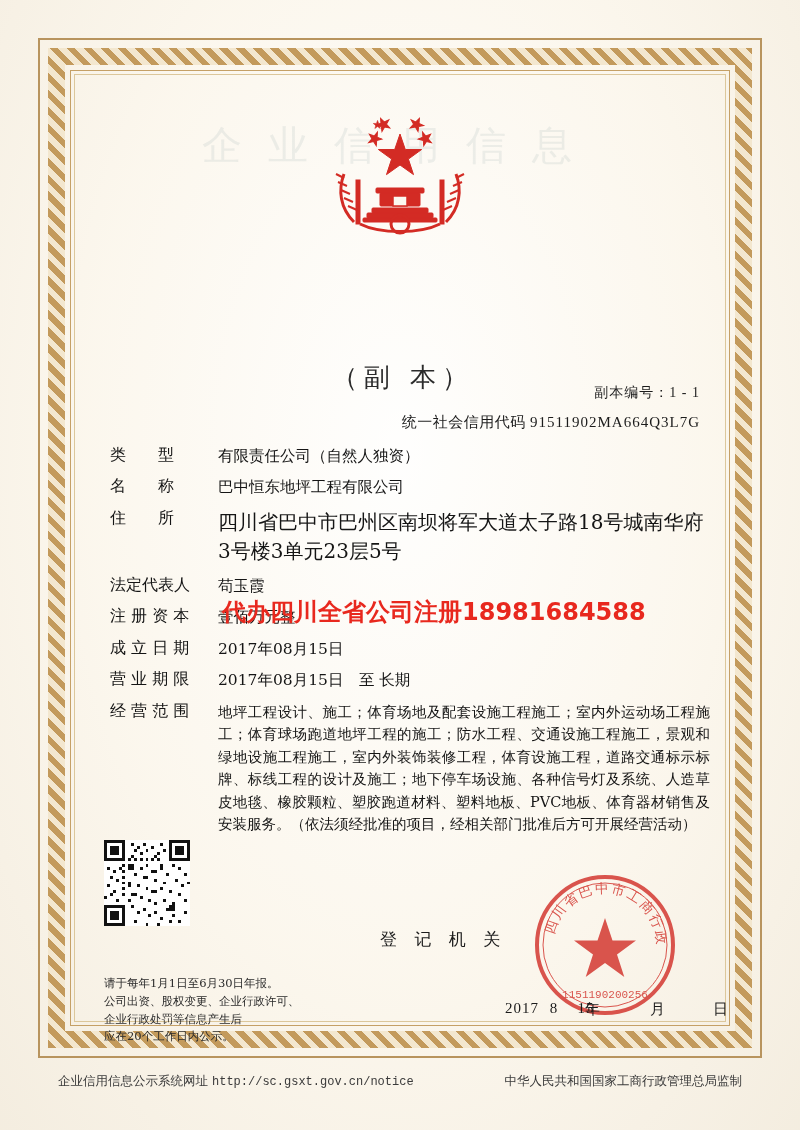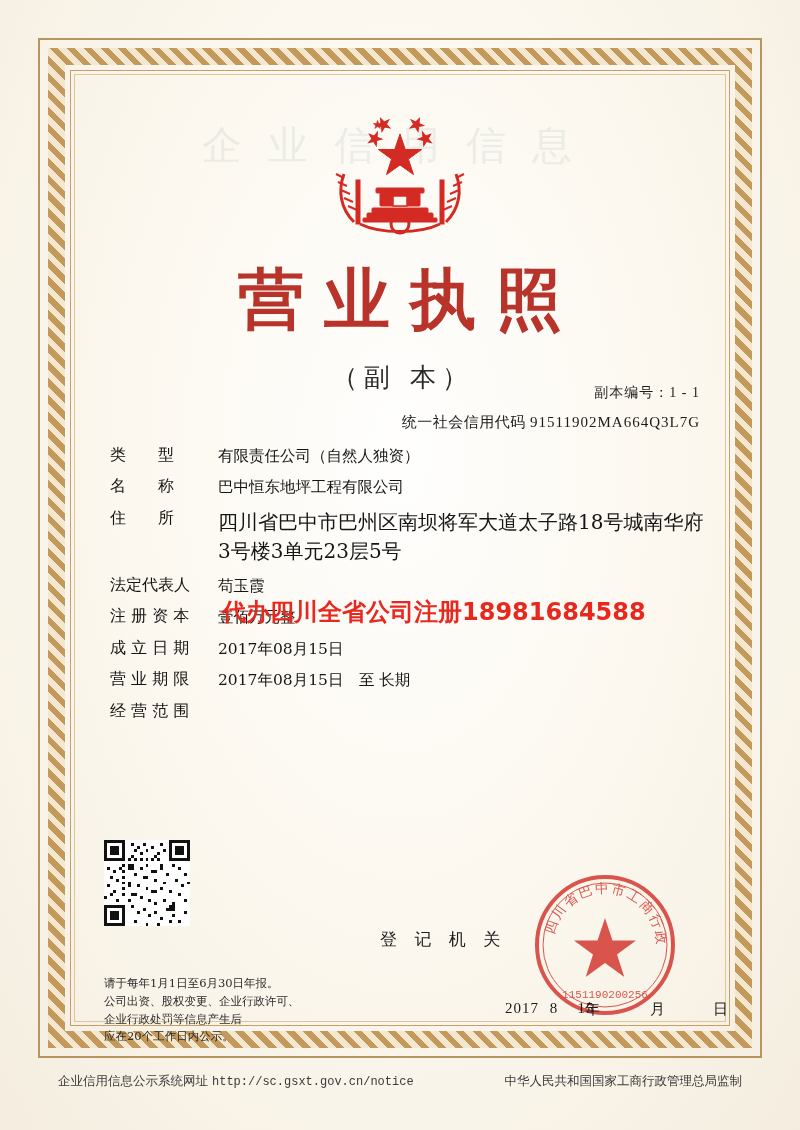--- a/index.html
+++ b/index.html
@@ -303,21 +303,20 @@
         <g stroke-width="2" fill="none">
           <path d="M14 66 l-8 -4 M17 74 l-9 -4 M20 82 l-9 -4 M23 90 l-9 -4 M27 98 l-9 -4"></path>
           <path d="M126 66 l8 -4 M123 74 l9 -4 M120 82 l9 -4 M117 90 l9 -4 M113 98 l9 -4"></path>
         </g>
 
         <path d="M30 112 C50 122, 90 122, 110 112" fill="none" stroke="#d32b24" stroke-width="3"></path>
       </g>
     </svg>
   </div>
 
-  <div class="title">营业执照</div>
   <div class="subtitle">（副  本）</div>
 
   <div class="serial">
     <span>副本编号：</span><span>1 - 1</span>
   </div>
 
   <div class="credit-code">
     <span>统一社会信用代码</span>
     <span class="val">91511902MA664Q3L7G</span>
   </div>
@@ -346,20 +345,21 @@
     <div class="row">
       <div class="lbl">成 立 日 期</div>
       <div class="val">2017年08月15日</div>
     </div>
     <div class="row date-row">
       <div class="lbl">营 业 期 限</div>
       <div class="val">2017年08月15日　至  长期</div>
     </div>
     <div class="row scope">
       <div class="lbl">经 营 范 围</div>
+      <div class="val">地坪工程设计、施工；体育场地及配套设施工程施工；室内外运动场工程施工；体育球场跑道地坪工程的施工；防水工程、交通设施工程施工，景观和绿地设施工程施工，室内外装饰装修工程，体育设施工程，道路交通标示标牌、标线工程的设计及施工；地下停车场设施、各种信号灯及系统、人造草皮地毯、橡胶颗粒、塑胶跑道材料、塑料地板、PVC地板、体育器材销售及安装服务。（依法须经批准的项目，经相关部门批准后方可开展经营活动）</div>
     </div>
   </div>
 
   <div class="ad-text">代办四川全省公司注册18981684588</div>
 
   <div class="qr">
     <svg width="86" height="86" viewBox="0 0 29 29" shape-rendering="crispEdges">
       <rect width="29" height="29" fill="#ffffff"></rect>
       <g fill="#111111">
 

